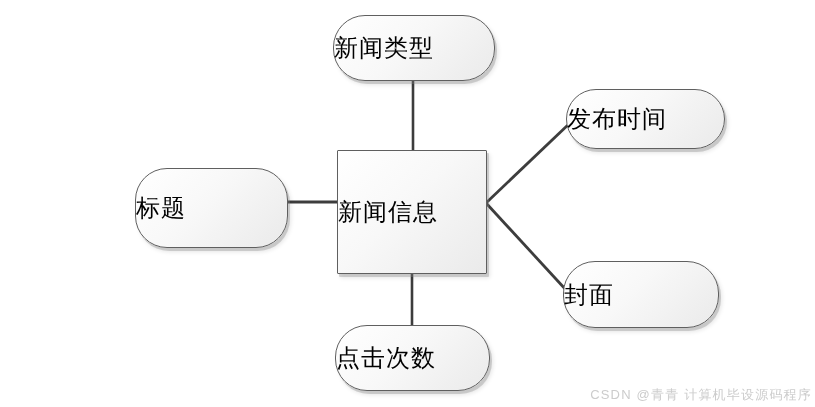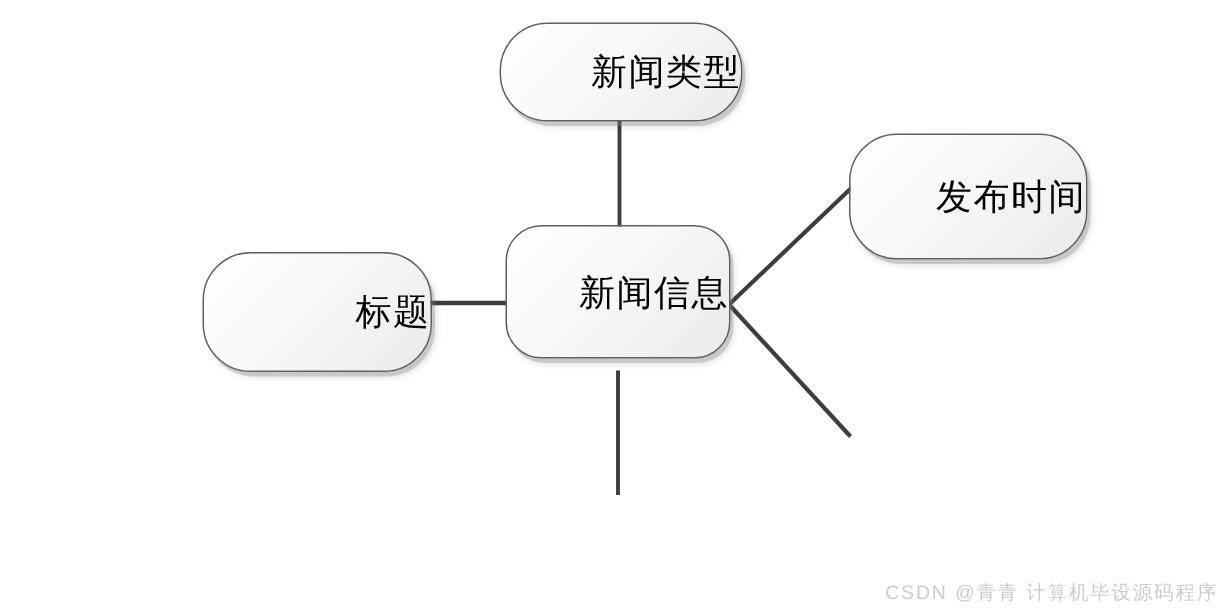--- a/index.html
+++ b/index.html
@@ -19,39 +19,39 @@
     position: absolute;
     left: 0;
     top: 0;
     z-index: 1;
   }
   .node {
     position: absolute;
     z-index: 2;
     display: flex;
     align-items: center;
-    justify-content: flex-end;
+    justify-content: flex-start;
     box-sizing: border-box;
     border: 1.4px solid #5f5f5f;
     background: linear-gradient(135deg, #ffffff 0%, #f8f8f8 45%, #eaeaea 100%);
     box-shadow: 2px 3px 0 rgba(140,140,140,0.35), 3px 4px 4px rgba(0,0,0,0.10);
     color: #000000;
     font-size: 24px;
     letter-spacing: 1px;
     white-space: nowrap;
   }
   .stadium { border-radius: 32px; }
   .entity  { border-radius: 1px; }
 
   .pos-news-type    { left: 333px; top: 15px;  width: 162px; height: 66px; }
-  .pos-publish-time { left: 566px; top: 89px;  width: 159px; height: 84px; }
+  .pos-publish-time { left: 566px; top: 89px;  width: 159px; height: 60px; }
   .pos-title        { left: 135px; top: 168px; width: 153px; height: 80px; }
   .pos-cover        { left: 563px; top: 261px; width: 156px; height: 67px; }
   .pos-click-count  { left: 335px; top: 325px; width: 155px; height: 66px; }
-  .pos-entity       { left: 337px; top: 150px; width: 150px; height: 89px; border-radius: 24px; }
+  .pos-entity       { left: 337px; top: 150px; width: 150px; height: 124px; }
 
   .watermark {
     position: absolute;
     z-index: 3;
     right: 3px;
     bottom: 3px;
     font-family: "Liberation Sans", "DejaVu Sans", sans-serif;
     font-size: 13px;
     letter-spacing: 1.2px;
     color: #cccccc;
@@ -81,17 +81,23 @@
   </div>
 
   <div class="node stadium pos-publish-time">
     <span>发布时间</span>
   </div>
 
   <div class="node stadium pos-title">
     <span>标题</span>
   </div>
 
+  <div class="node stadium pos-cover">
+    <span>封面</span>
+  </div>
 
+  <div class="node stadium pos-click-count">
+    <span>点击次数</span>
+  </div>
 
   <div class="watermark">CSDN @青青  计算机毕设源码程序</div>
 
 </div>
 
 </body></html>

